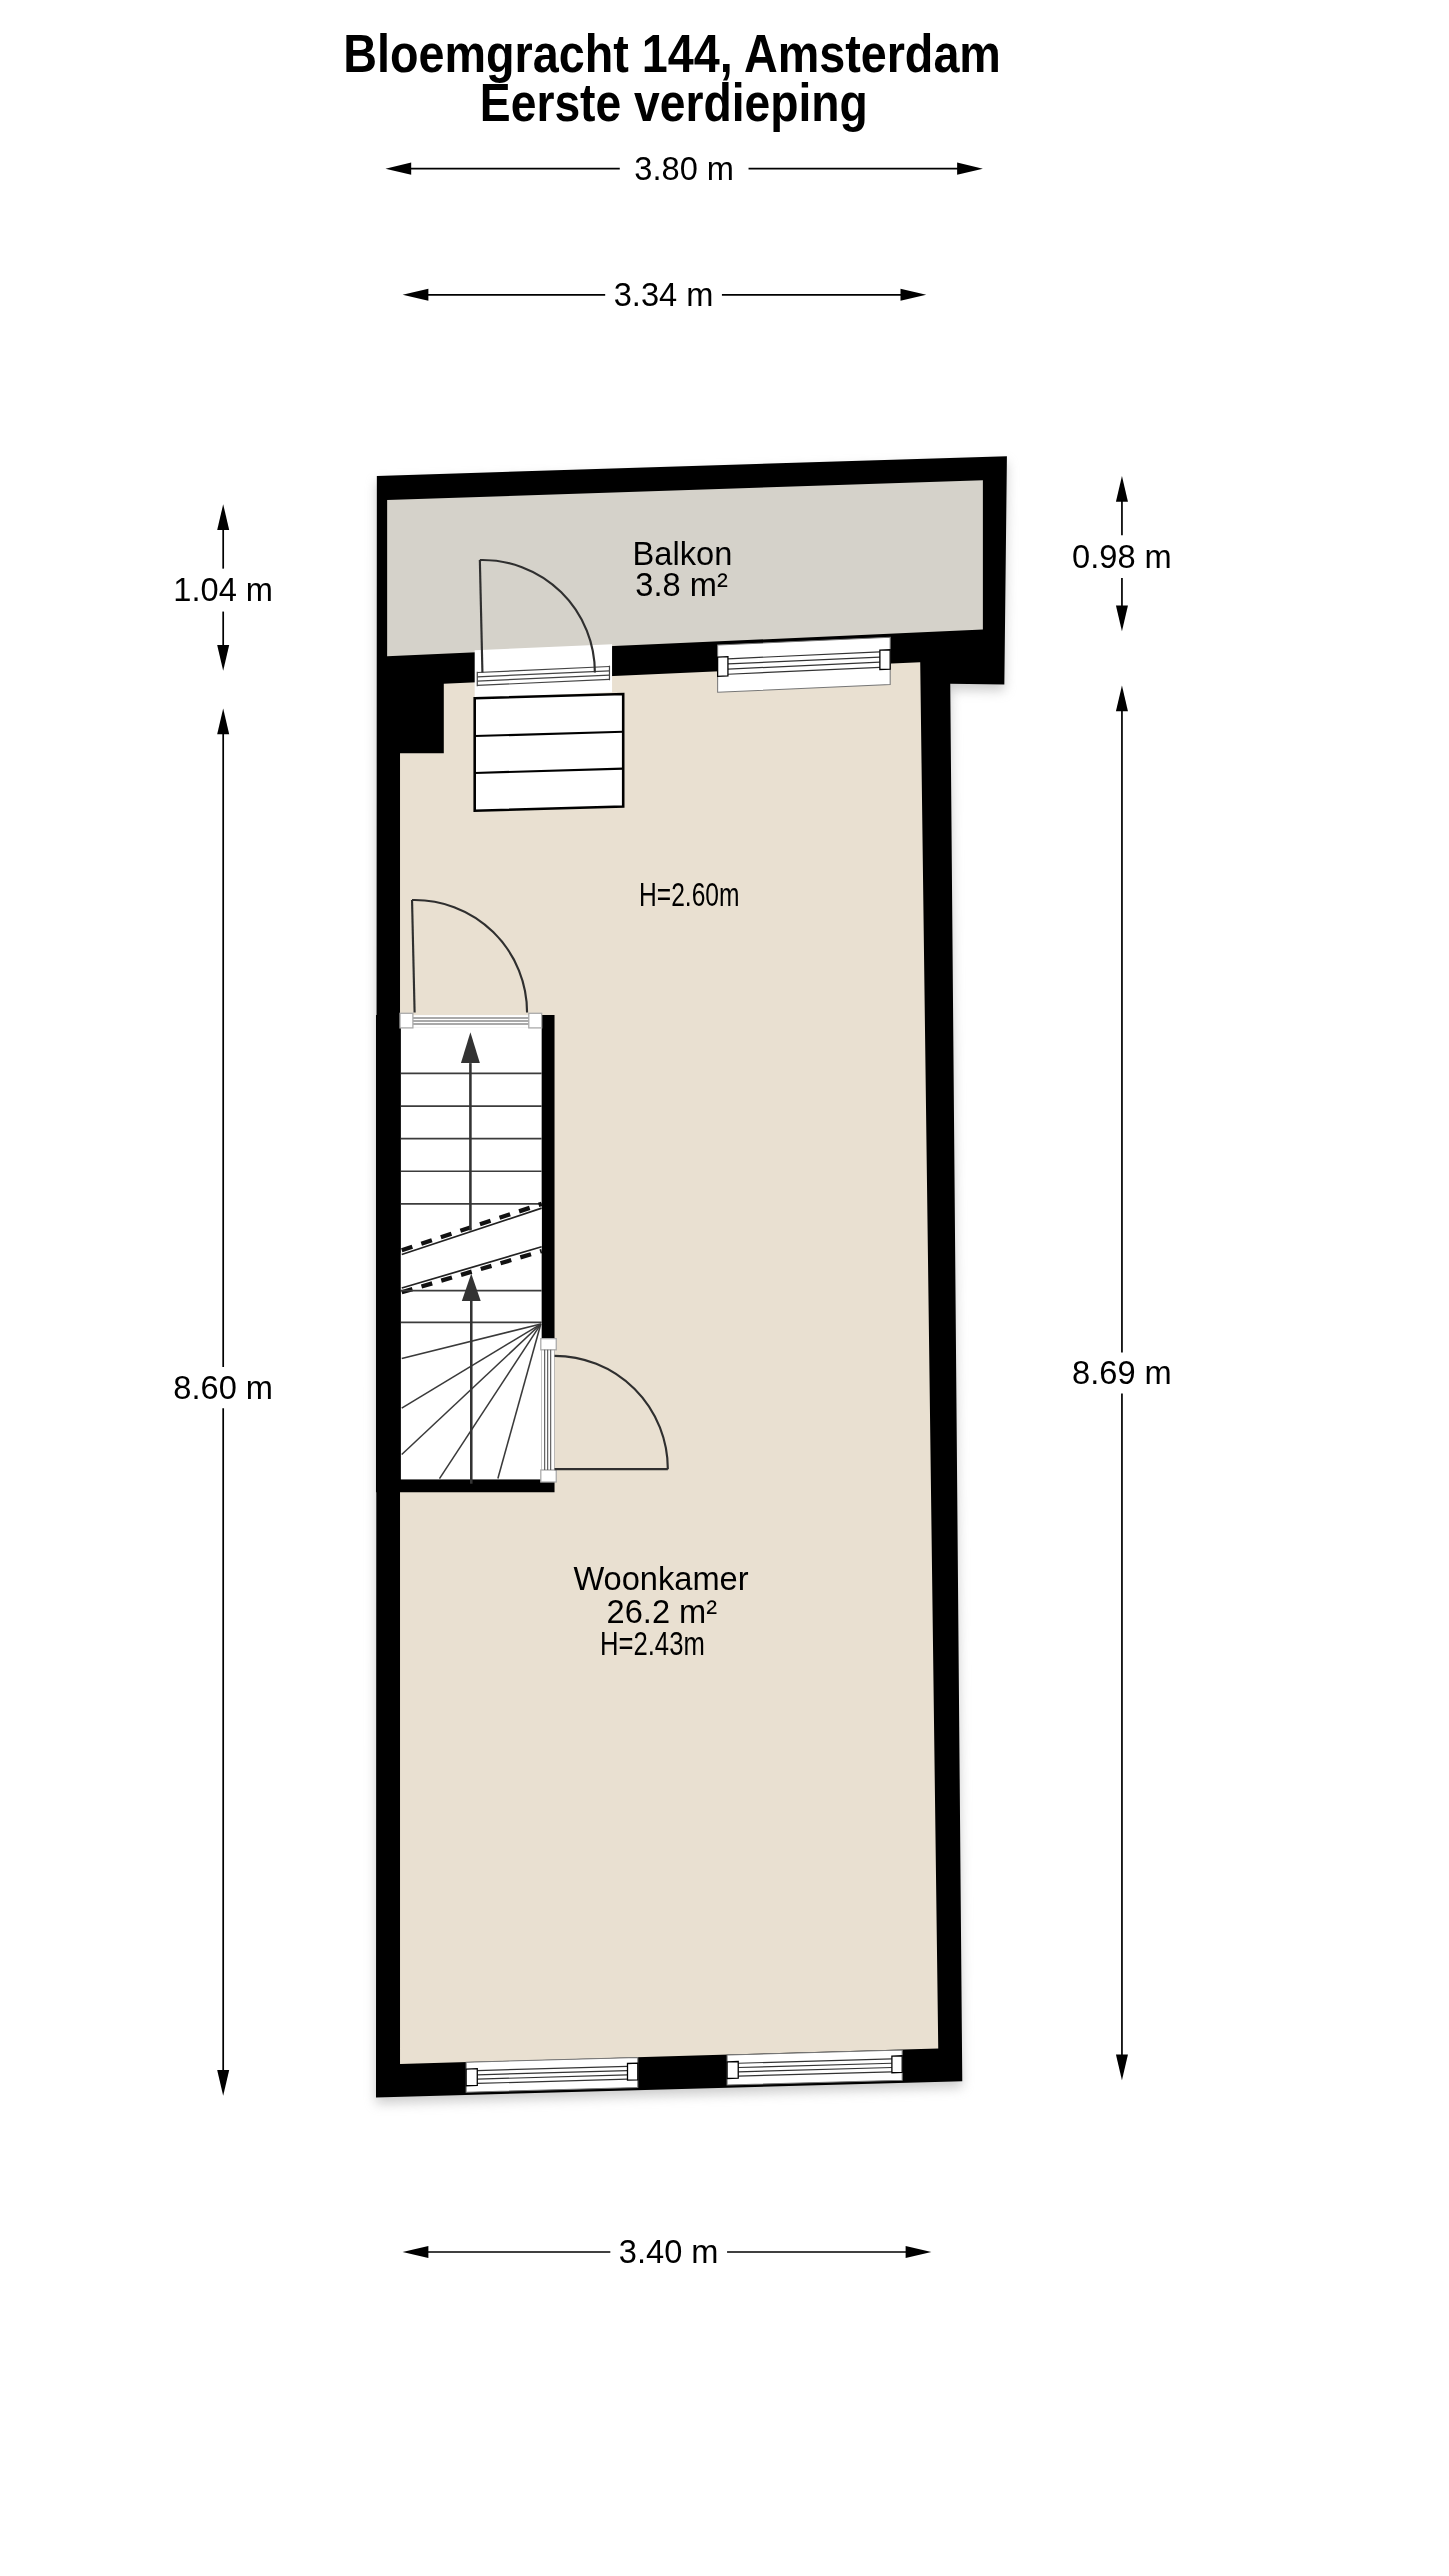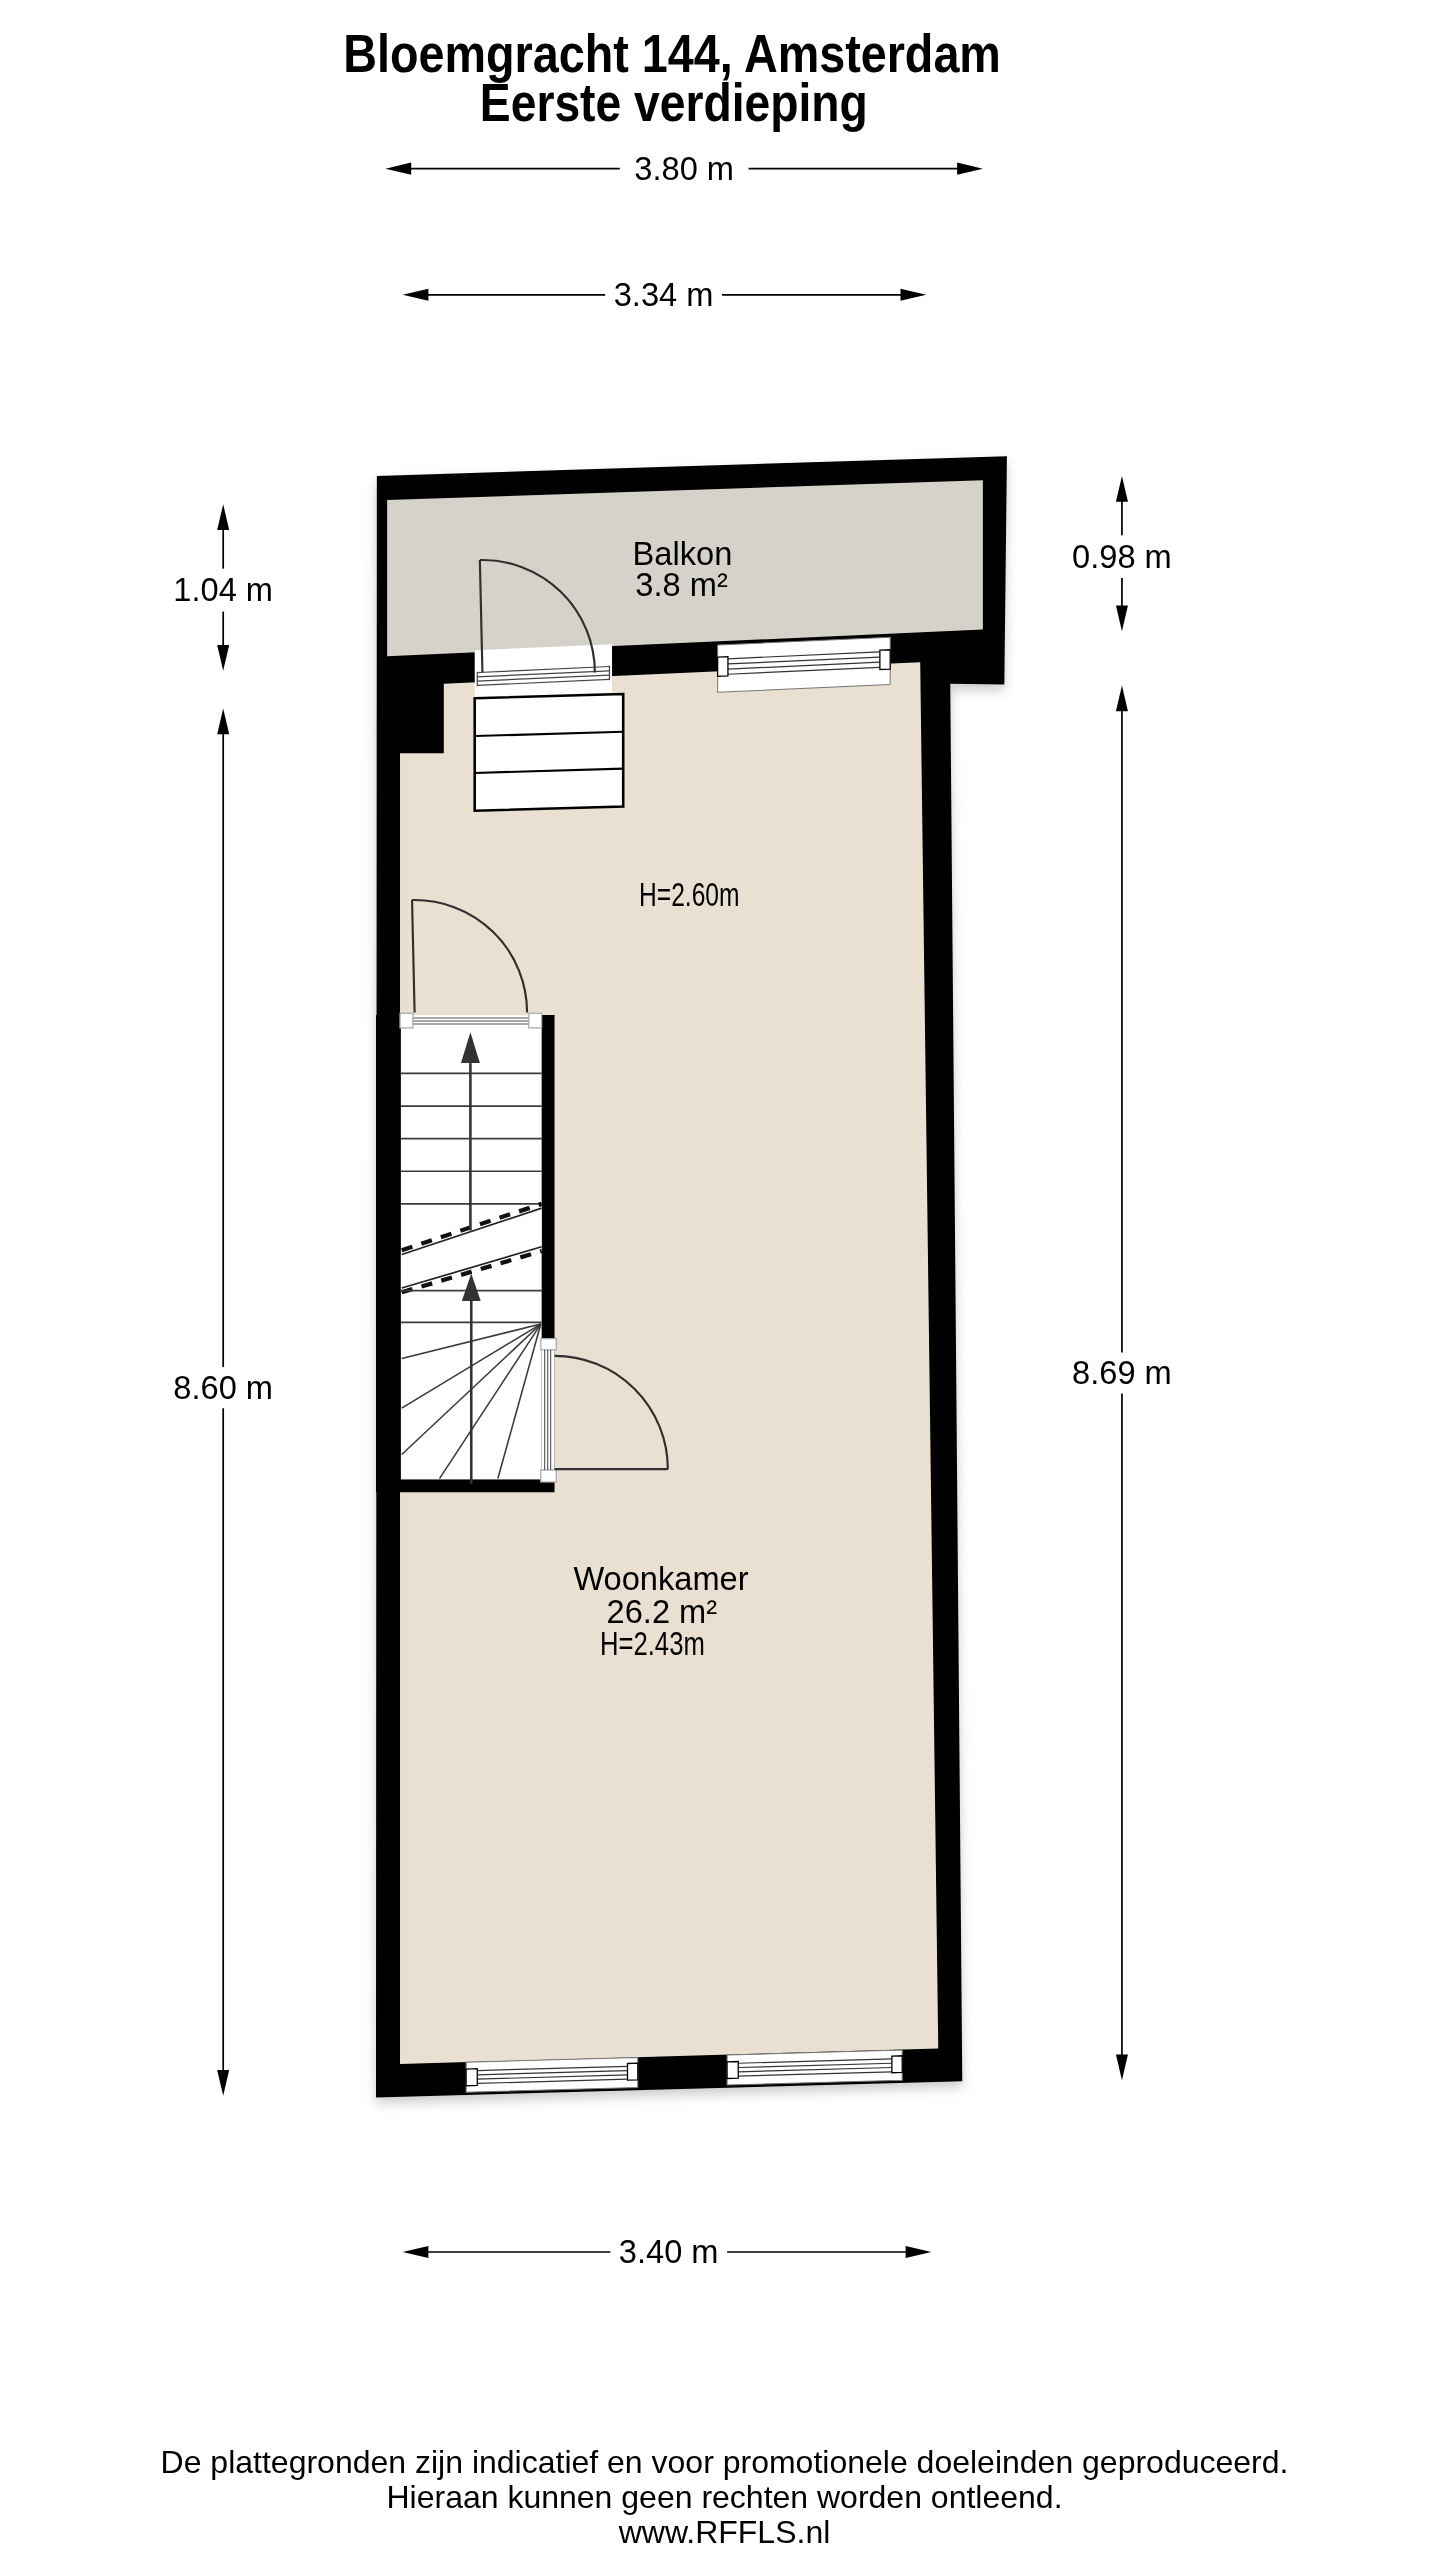--- a/index.html
+++ b/index.html
@@ -133,14 +133,13 @@
 <text x="1307.0" y="1612.0" font-size="38" text-anchor="middle" font-weight="normal" fill="#000">8.69 m</text>
 <text x="795.0" y="658.0" font-size="38" text-anchor="middle" font-weight="normal" fill="#000">Balkon</text>
 <text x="794.0" y="694.0" font-size="38" text-anchor="middle" font-weight="normal" fill="#000">3.8 m²</text>
 <text x="803.0" y="1055.0" font-size="38" text-anchor="middle" font-weight="normal" fill="#000" textLength="117" lengthAdjust="spacingAndGlyphs">H=2.60m</text>
 <text x="770.0" y="1852.0" font-size="38" text-anchor="middle" font-weight="normal" fill="#000">Woonkamer</text>
 <text x="771.0" y="1890.0" font-size="38" text-anchor="middle" font-weight="normal" fill="#000">26.2 m²</text>
 <text x="760.0" y="1928.0" font-size="38" text-anchor="middle" font-weight="normal" fill="#000" textLength="122" lengthAdjust="spacingAndGlyphs">H=2.43m</text>
 <text x="783.0" y="83.0" font-size="62" text-anchor="middle" font-weight="bold" fill="#000" textLength="766" lengthAdjust="spacingAndGlyphs">Bloemgracht 144, Amsterdam</text>
 <text x="785.0" y="141.0" font-size="62" text-anchor="middle" font-weight="bold" fill="#000" textLength="452" lengthAdjust="spacingAndGlyphs">Eerste verdieping</text>
 </svg>
-<div class="f" style="top:2445px;font-size:32px;line-height:35px;">De plattegronden zijn indicatief en voor promotionele doeleinden geproduceerd.<br>Hieraan kunnen geen rechten worden ontleend.<br>www.RFFLS.nl</div>
 </div>
 
 </body></html>

